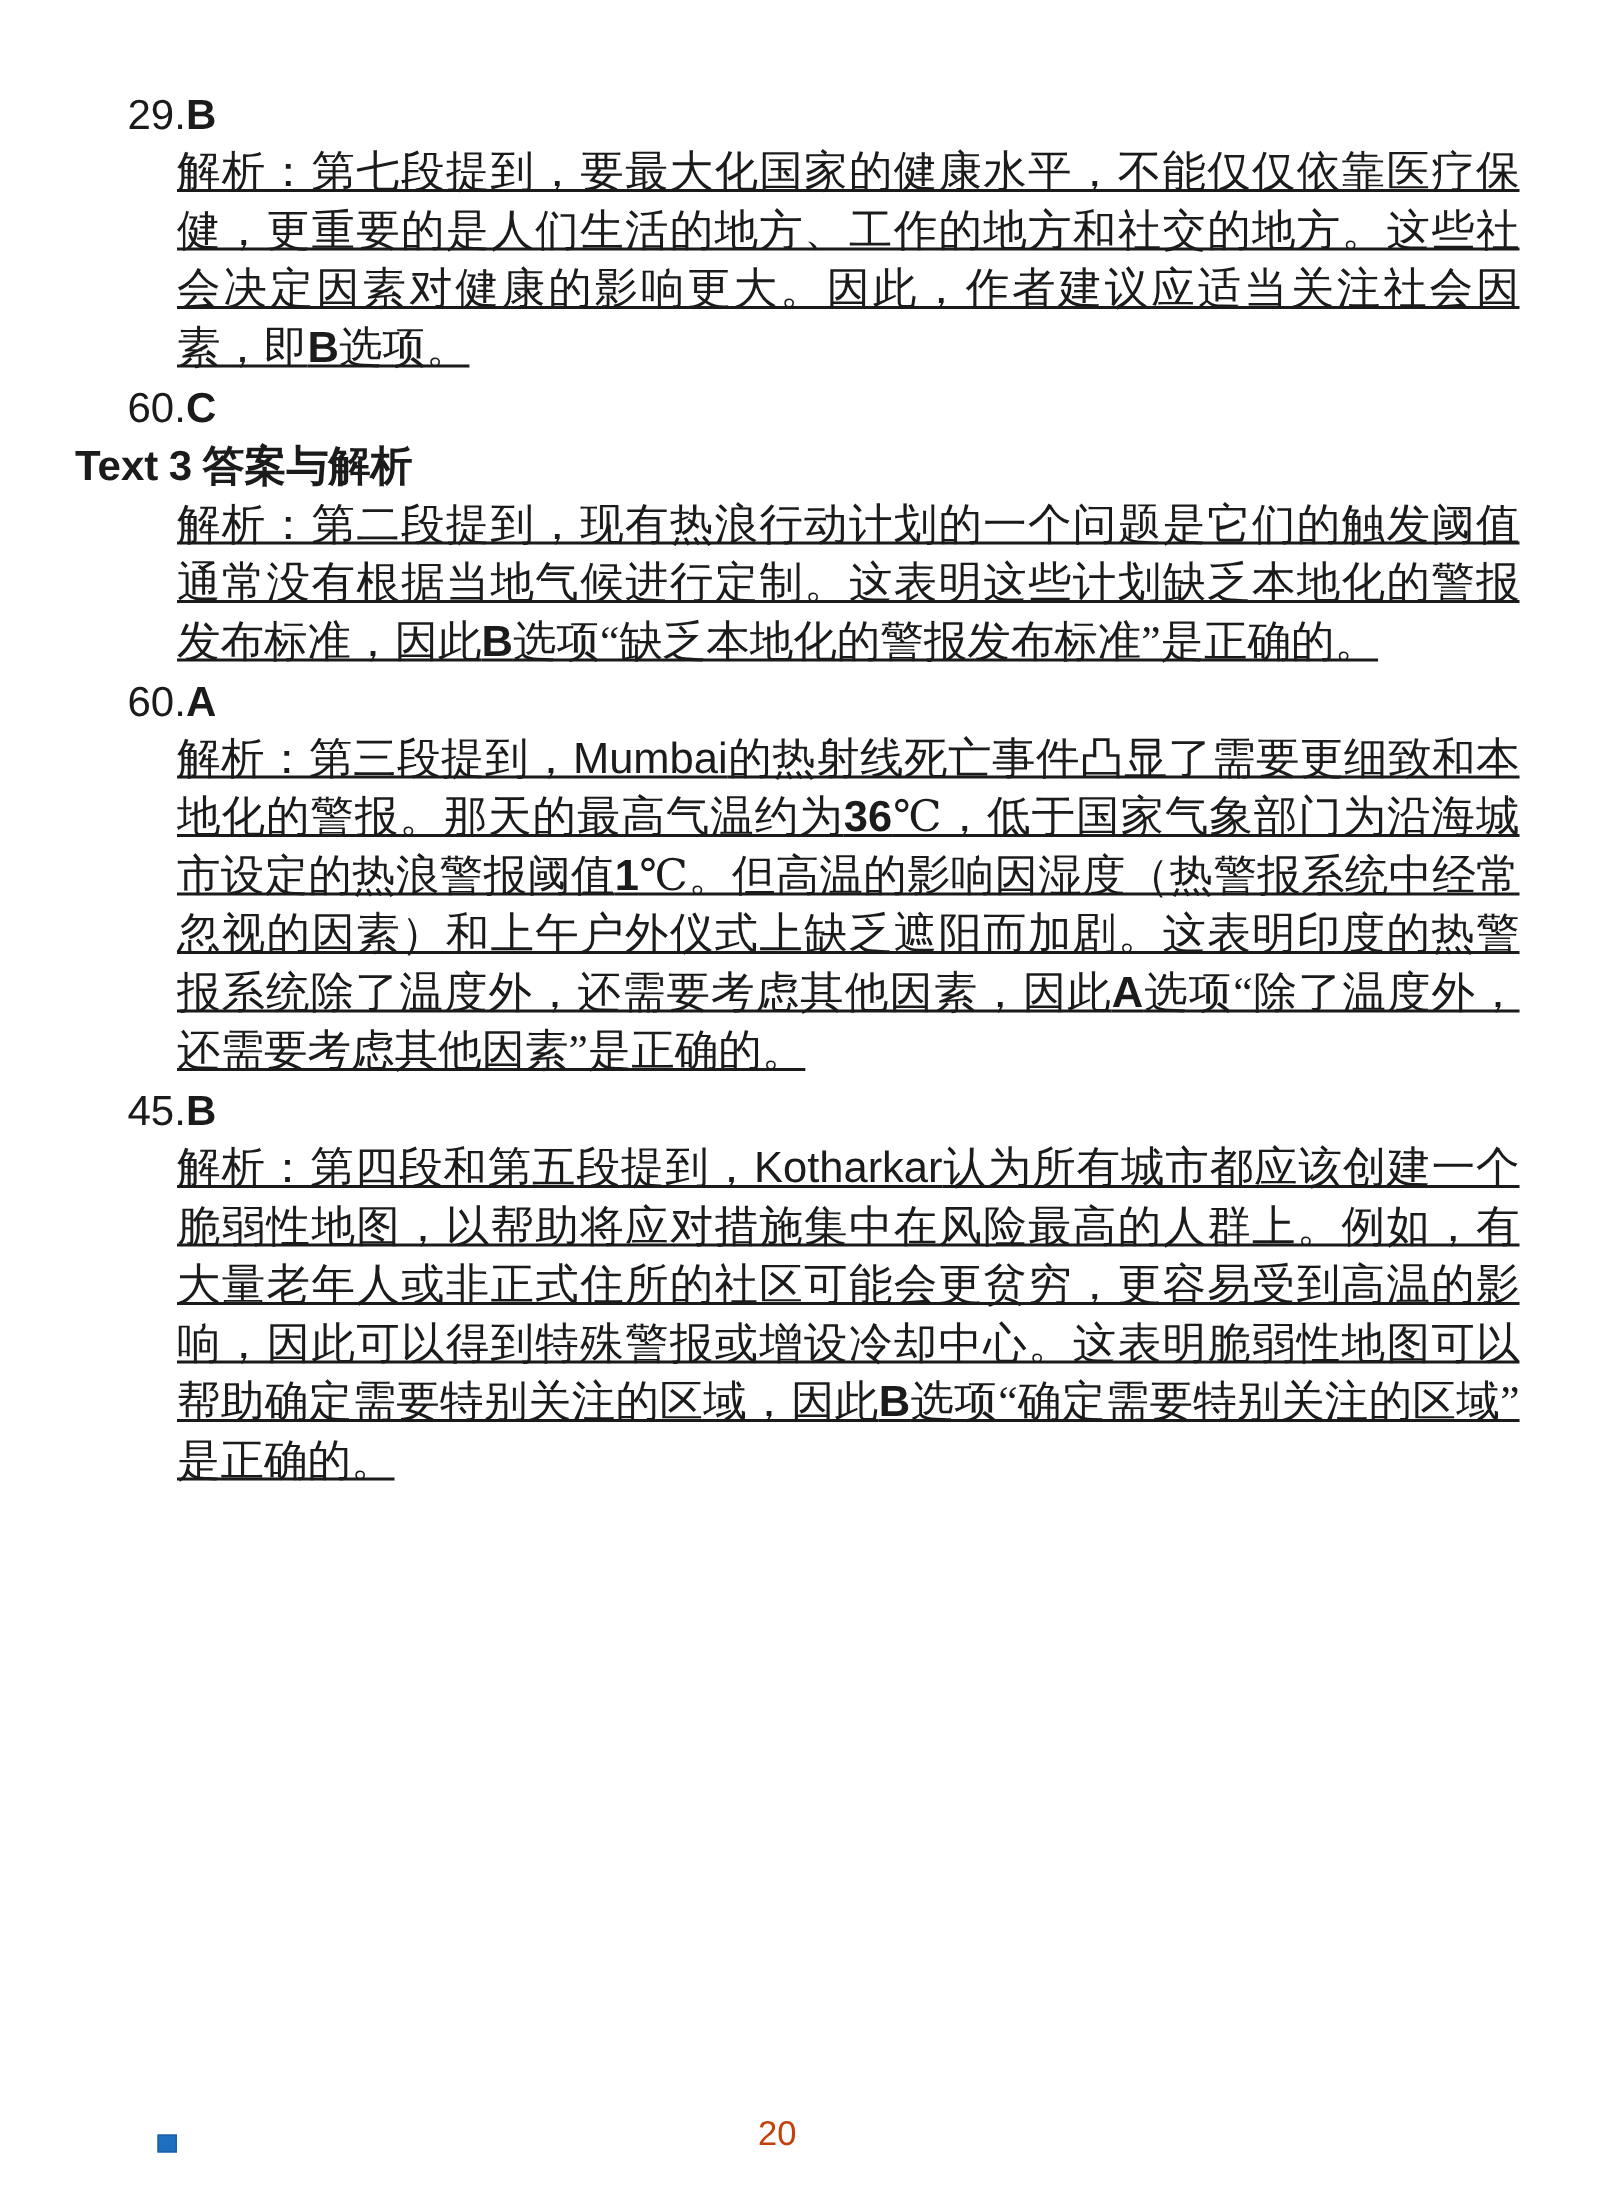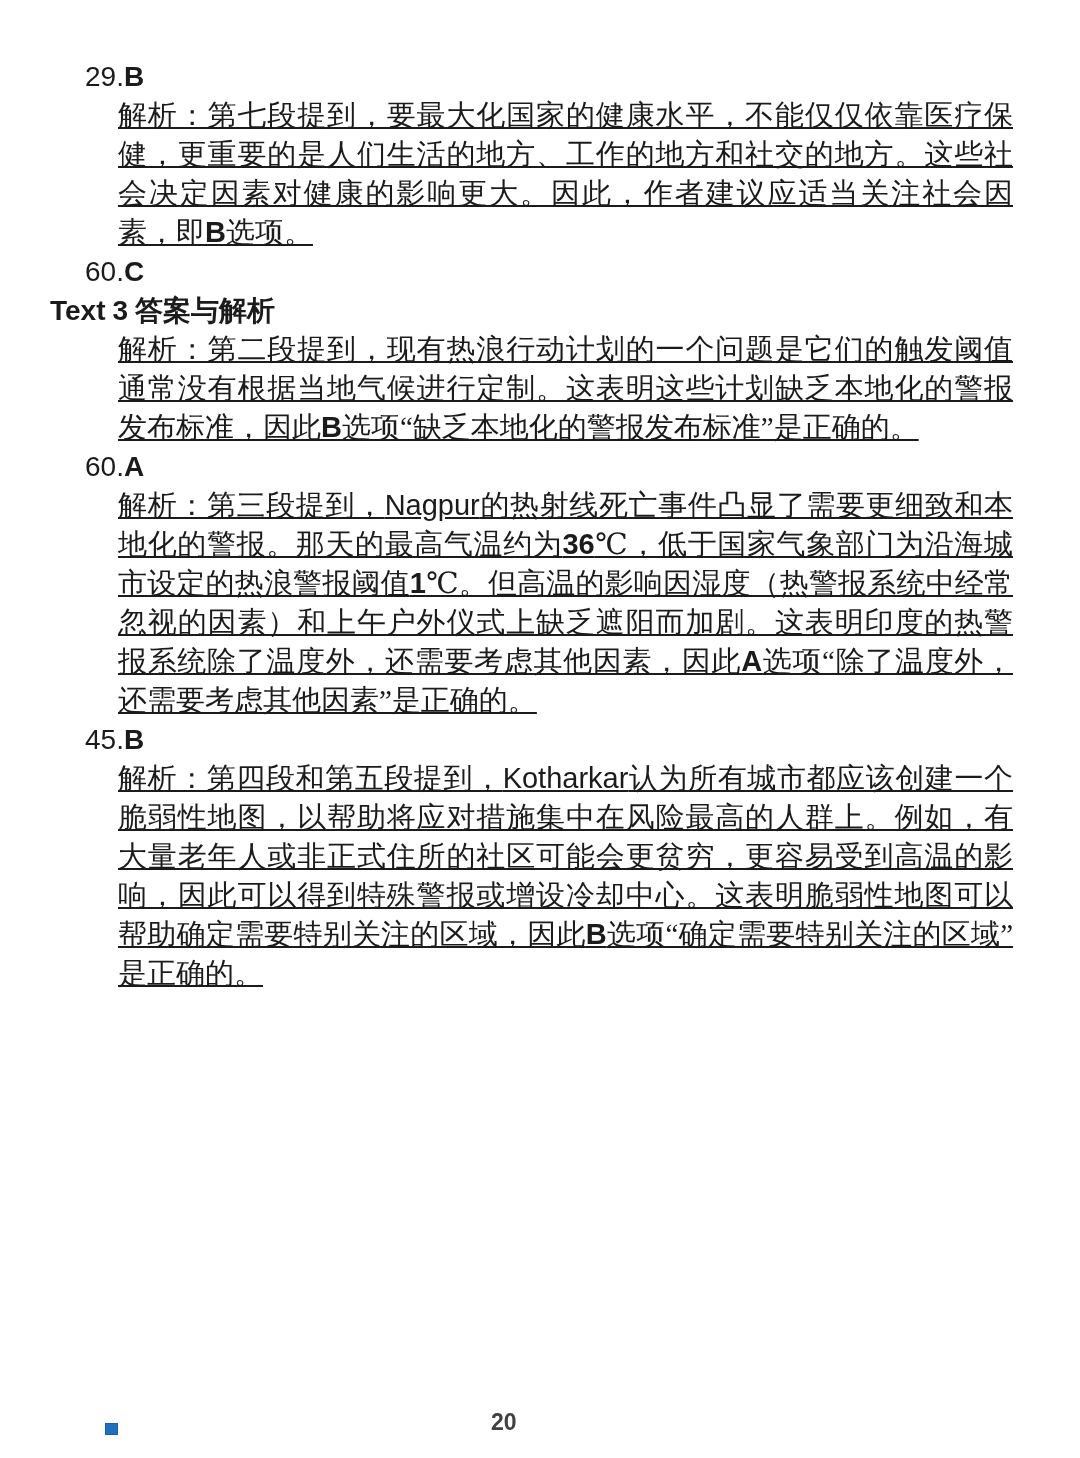--- a/index.html
+++ b/index.html
@@ -46,25 +46,24 @@
     position:absolute;
     left:105px; top:17px;
     width:13px; height:12px;
     background:#1e6fc0;
     border:1px solid #1a5fa8;
   }
   .page-number {
     position:absolute;
     left:491px; top:3px;
     width:40px;
-    text-align:left;
+    text-align:right;
     font-family:"Liberation Sans","DejaVu Sans",sans-serif;
     font-size:23px;
-    color:#404040;
-    font-weight:bold;
+    color:#c2410c;
   }
 </style>
 </head>
 <body>
 
 <div class="page">
   <main class="content">
 
     <section class="answer-block">
       <div class="answer-head"><span class="num">29.</span><span class="letter">B</span></div>
@@ -77,21 +76,21 @@
 
     <h2 class="section-heading"><span class="latin">Text</span> <span class="latin bold">3</span> 答案与解析</h2>
 
 
     <section class="answer-block">
       <p class="analysis">解析：第二段提到，现有热浪行动计划的一个问题是它们的触发阈值通常没有根据当地气候进行定制。这表明这些计划缺乏本地化的警报发布标准，因此<span class="latin bold">B</span>选项“缺乏本地化的警报发布标准”是正确的。</p>
     </section>
 
     <section class="answer-block">
       <div class="answer-head"><span class="num">60.</span><span class="letter">A</span></div>
-      <p class="analysis">解析：第三段提到，<span class="latin">Nagpur</span>的热射线死亡事件凸显了需要更细致和本地化的警报。那天的最高气温约为<span class="latin bold">36</span>℃，低于国家气象部门为沿海城市设定的热浪警报阈值<span class="latin bold">1</span>℃。但高温的影响因湿度（热警报系统中经常忽视的因素）和上午户外仪式上缺乏遮阳而加剧。这表明印度的热警报系统除了温度外，还需要考虑其他因素，因此<span class="latin bold">A</span>选项“除了温度外，还需要考虑其他因素”是正确的。</p>
+      <p class="analysis">解析：第三段提到，<span class="latin">Mumbai</span>的热射线死亡事件凸显了需要更细致和本地化的警报。那天的最高气温约为<span class="latin bold">36</span>℃，低于国家气象部门为沿海城市设定的热浪警报阈值<span class="latin bold">1</span>℃。但高温的影响因湿度（热警报系统中经常忽视的因素）和上午户外仪式上缺乏遮阳而加剧。这表明印度的热警报系统除了温度外，还需要考虑其他因素，因此<span class="latin bold">A</span>选项“除了温度外，还需要考虑其他因素”是正确的。</p>
     </section>
 
     <section class="answer-block">
       <div class="answer-head"><span class="num">45.</span><span class="letter">B</span></div>
       <p class="analysis">解析：第四段和第五段提到，<span class="latin">Kotharkar</span>认为所有城市都应该创建一个脆弱性地图，以帮助将应对措施集中在风险最高的人群上。例如，有大量老年人或非正式住所的社区可能会更贫穷，更容易受到高温的影响，因此可以得到特殊警报或增设冷却中心。这表明脆弱性地图可以帮助确定需要特别关注的区域，因此<span class="latin bold">B</span>选项“确定需要特别关注的区域”是正确的。</p>
     </section>
 
   </main>
 
   <footer class="page-footer">

